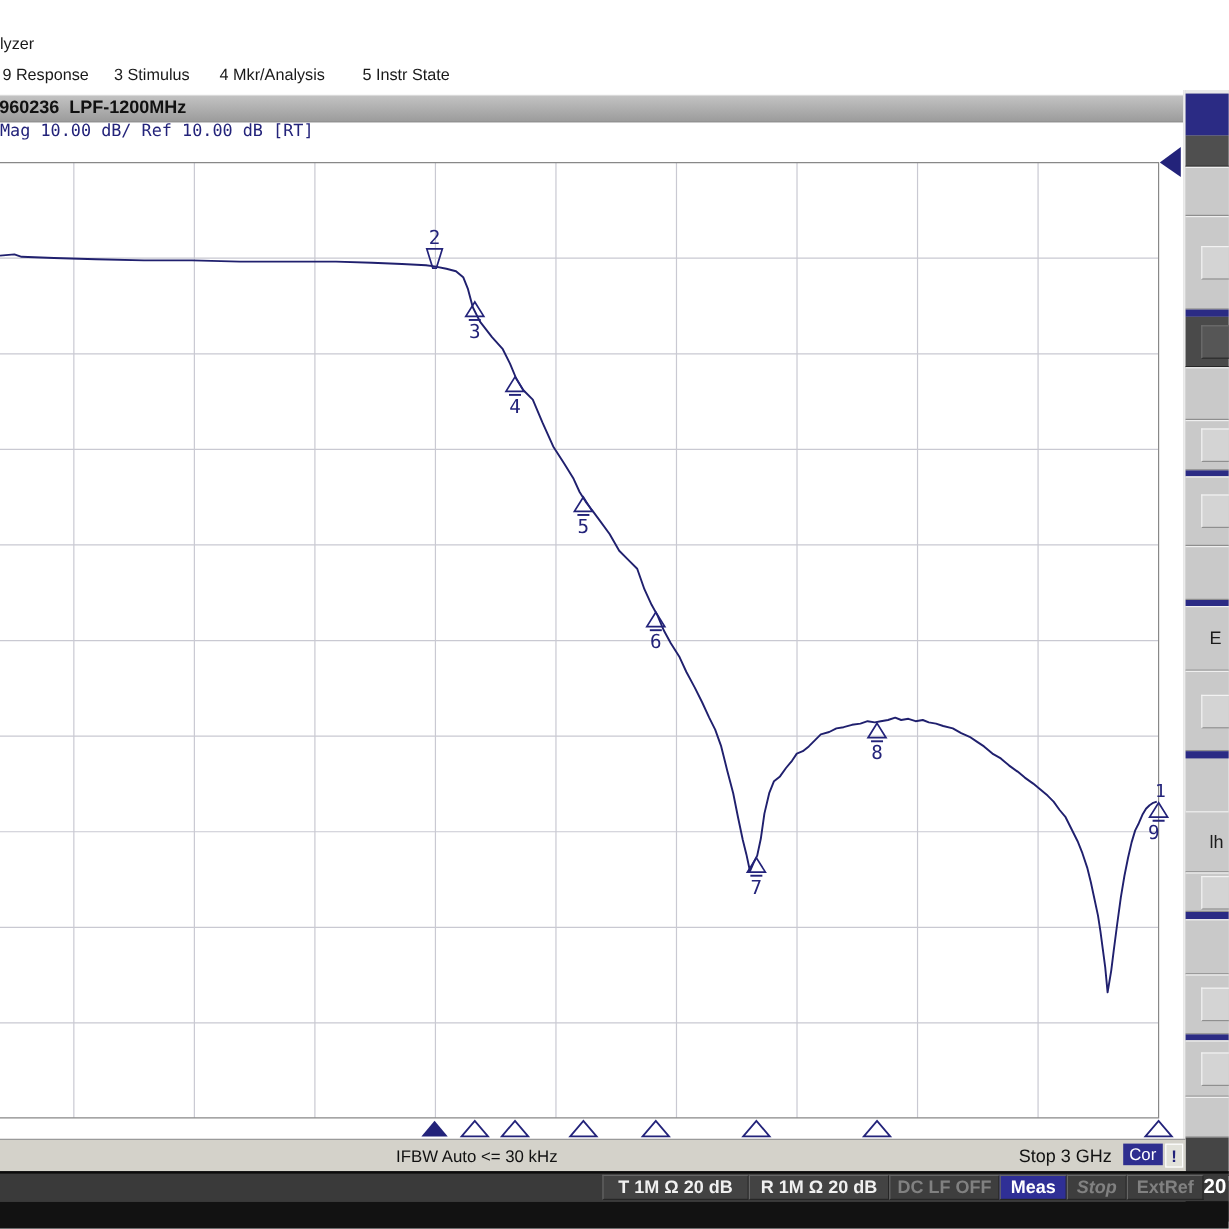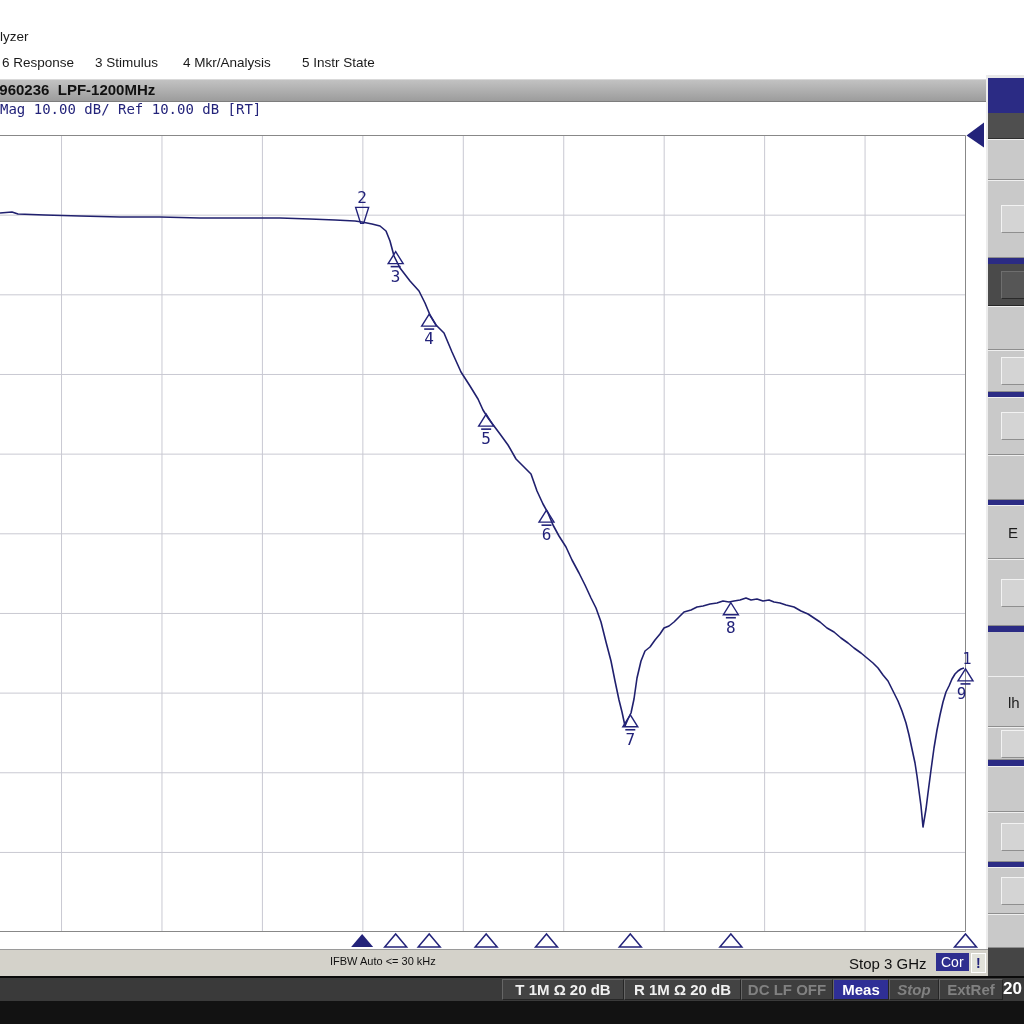--- a/index.html
+++ b/index.html
@@ -47,21 +47,21 @@
   .sk-darkbtn{background:#4a4a4a;border-bottom:1px solid #262626;}
   .sk-darkbtn .sk-box{background:#565656;border-top-color:#6e6e6e;border-left-color:#6e6e6e;
                       border-bottom-color:#2a2a2a;border-right-color:#2a2a2a;}
   .sk-foot{background:#454545;border-bottom:1px solid #222;}
   .sk-foot2{background:#3d3d3d;}
   .sk-gap{background:#e8e8e8;}
 
   
   .status-bar{position:absolute;left:0;top:949px;width:988px;height:27px;z-index:4;
               background:#d4d2ca;border-top:1px solid #9a9a9a;}
-  .status-bar .ifbw{position:absolute;left:330px;top:5px;font-size:11px;color:#111;}
+  .status-bar .ifbw{position:absolute;left:330px;top:5px;font-size:14px;color:#111;}
   .status-bar .stop{position:absolute;left:849px;top:5px;font-size:15px;color:#111;}
   .cor-badge{position:absolute;left:936px;top:3px;padding:1px 5px;background:#2e2e8f;
              color:#fff;font-size:14px;}
   .alert-badge{position:absolute;left:971px;top:3px;padding:1px 4px;background:#e2e2da;
                border:1px solid #fff;color:#23237a;font-size:14px;font-weight:bold;}
 
   
   .dark-bar{position:absolute;left:0;top:976px;width:1024px;height:25px;z-index:4;
             background:#3a3a3a;border-top:2px solid #0b0b0b;box-sizing:border-box;}
   .seg{position:absolute;top:1px;height:19px;line-height:19px;text-align:center;
@@ -76,21 +76,21 @@
                 background:#121212;z-index:4;}
 </style>
 </head>
 <body>
 
 <div id="app">
 
   <div class="win-title">lyzer</div>
 
   <div id="menu-bar">
-      <div class="menu-item" style="left: 2px;">6 Response</div>
+      <div class="menu-item" style="left: 2px;">9 Response</div>
       <div class="menu-item" style="left: 95px;">3 Stimulus</div>
       <div class="menu-item" style="left: 183px;">4 Mkr/Analysis</div>
       <div class="menu-item" style="left: 302px;">5 Instr State</div>
     </div>
 
   <div class="chan-bar">
     <span>2960236  LPF-1200MHz</span>
   </div>
 
   <div class="trace-hdr">Mag 10.00 dB/ Ref 10.00 dB [RT]</div>

